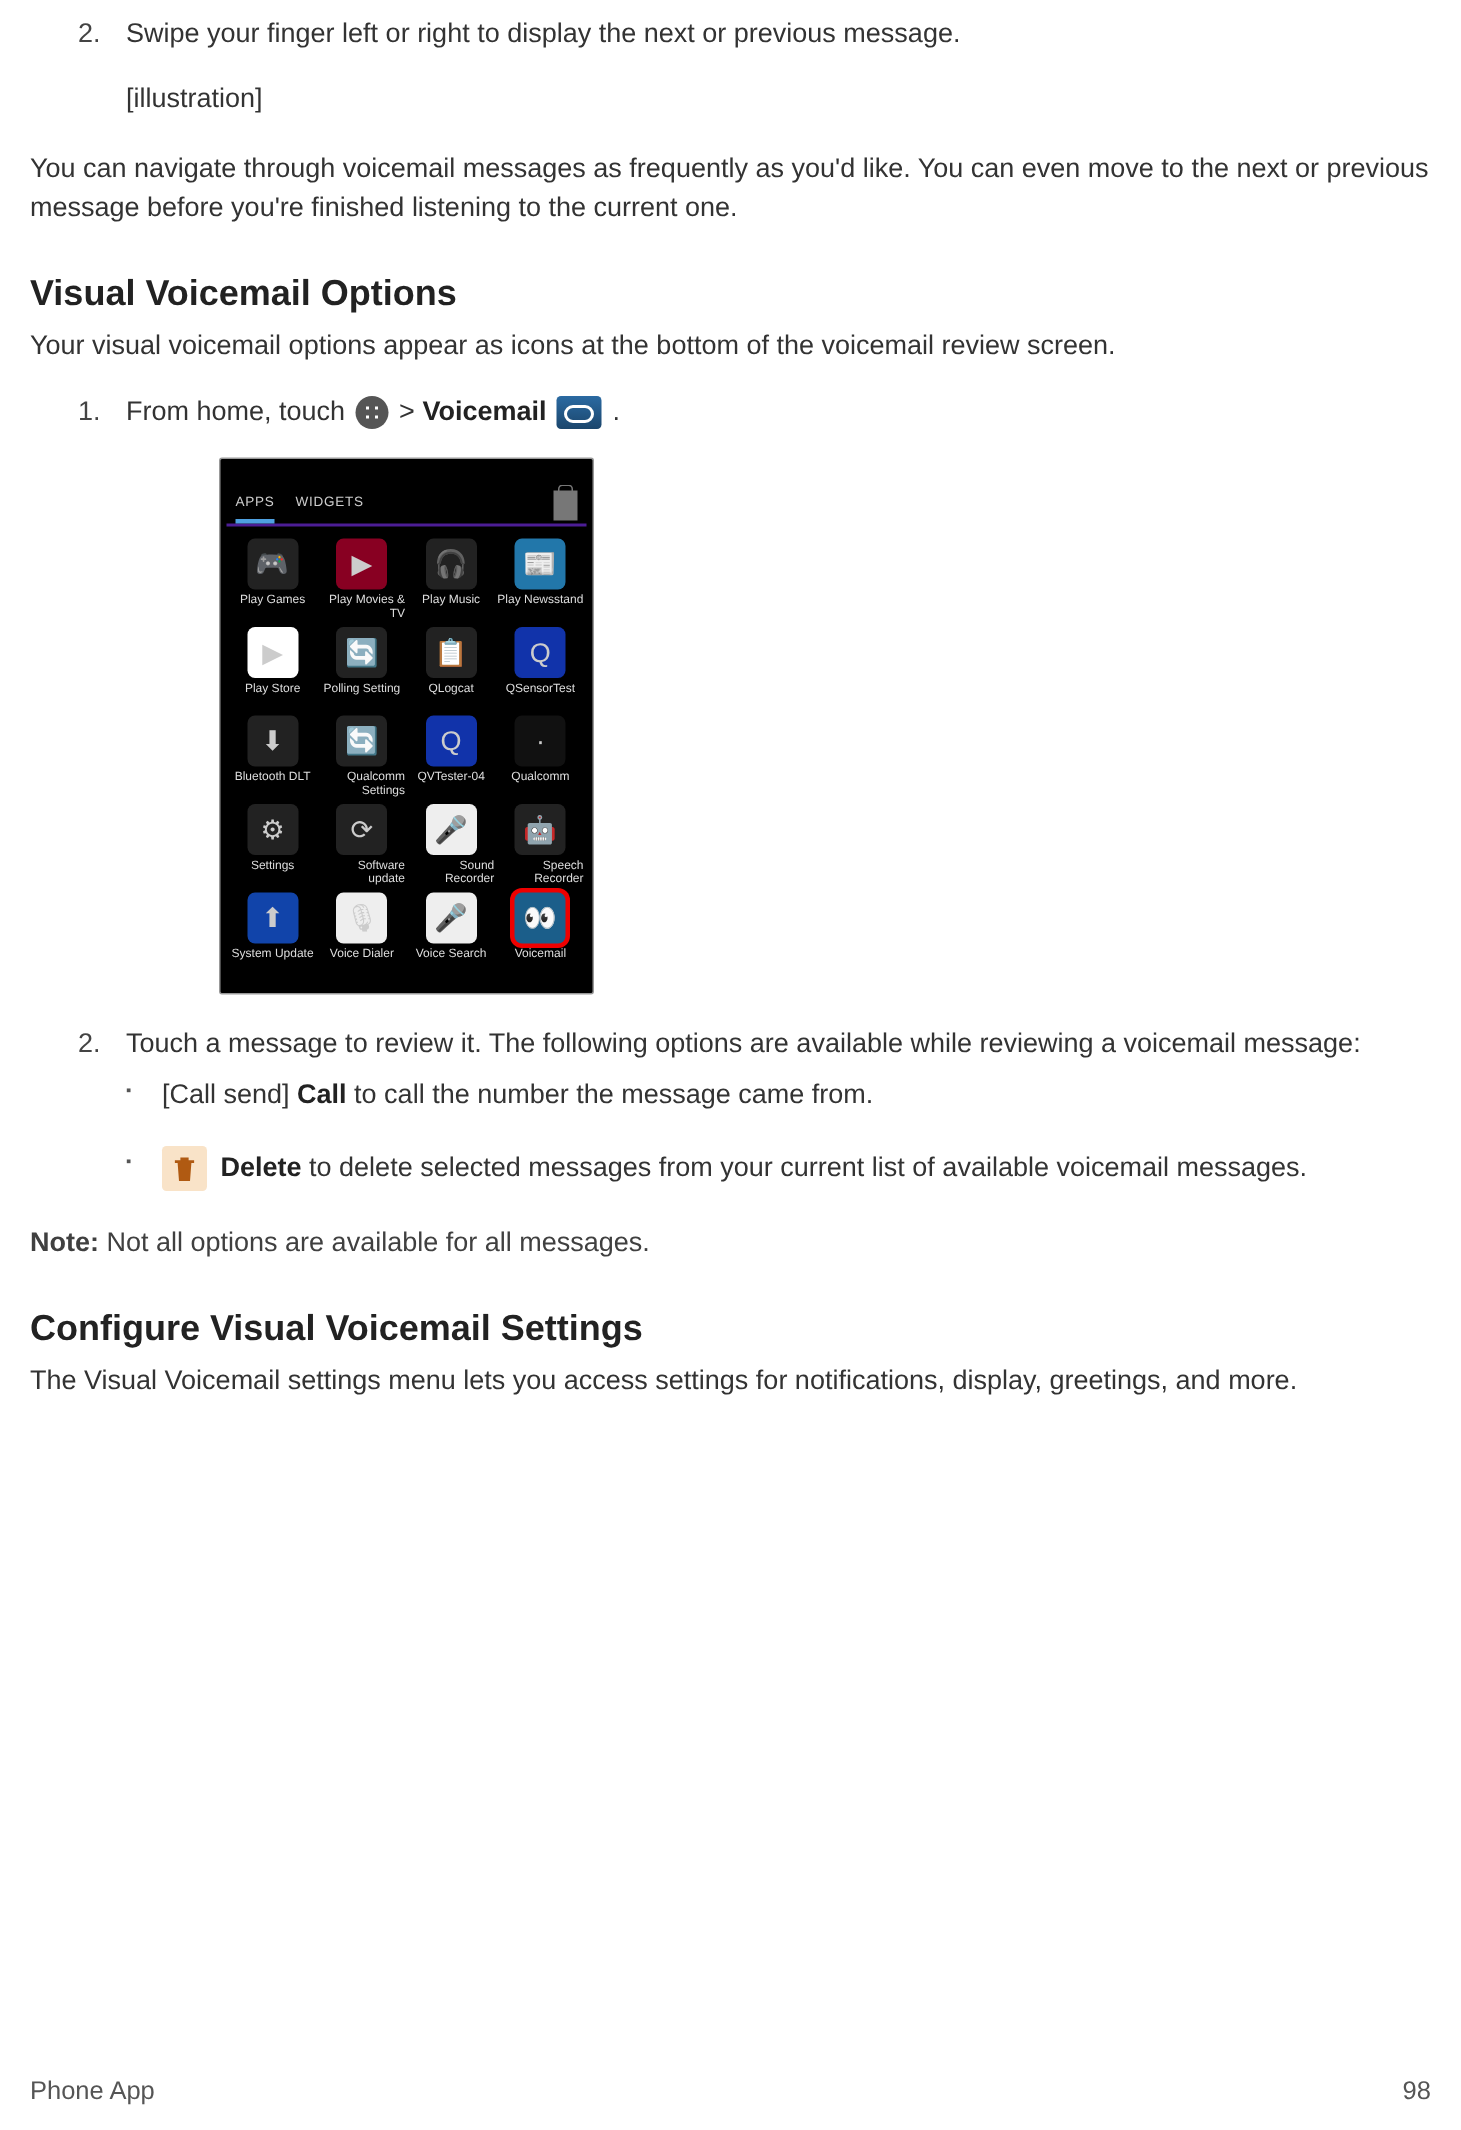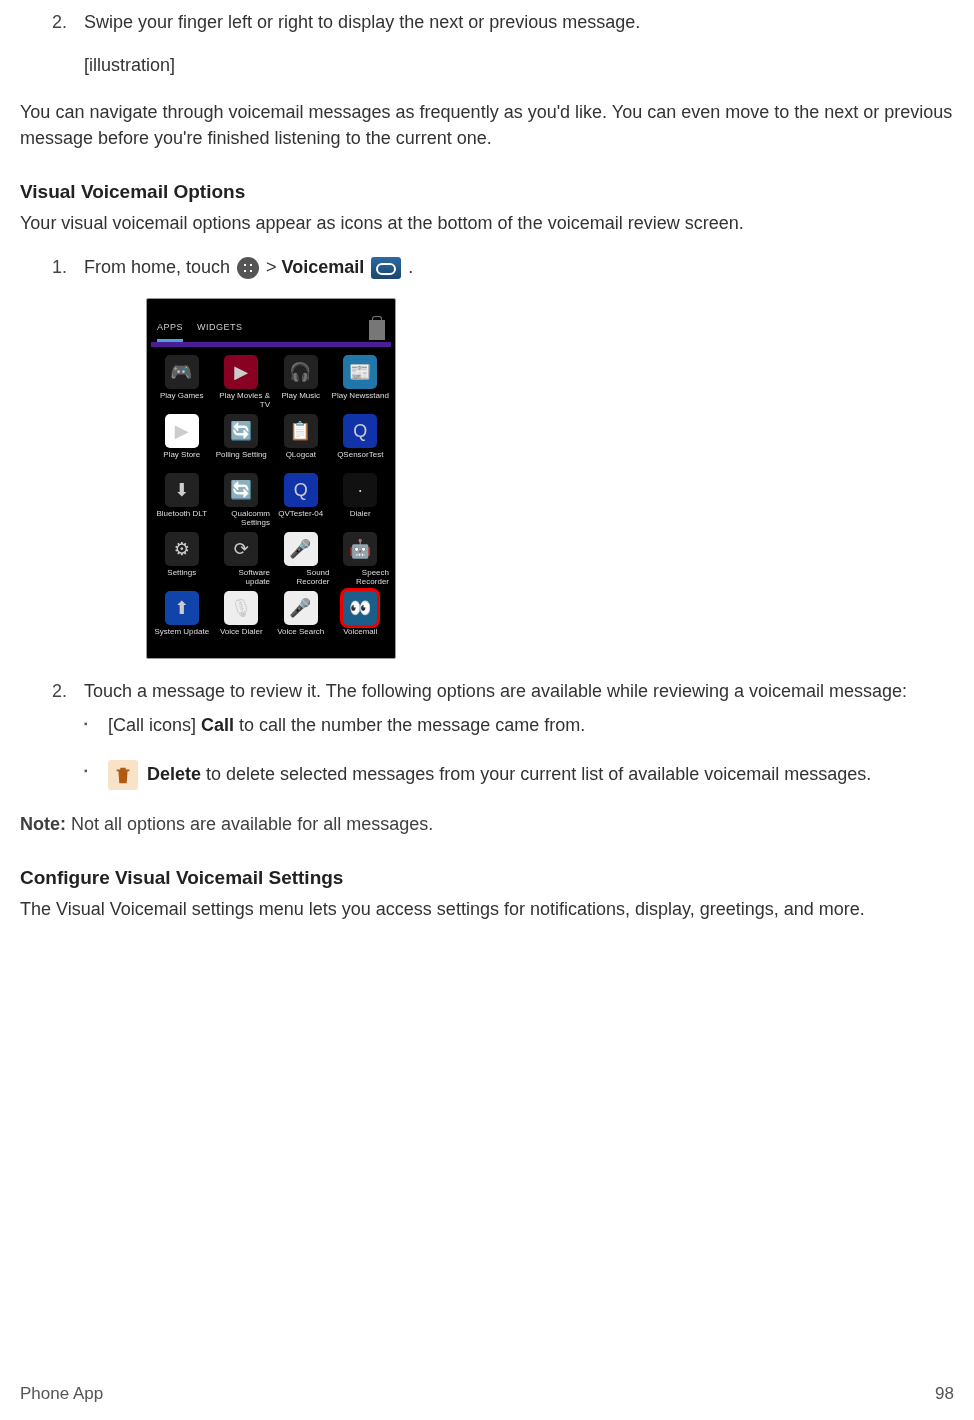--- a/index.html
+++ b/index.html
@@ -8,21 +8,21 @@
     margin: 0;
     padding: 10px 20px 20px 20px;
     width: 934px;
     font-size: 18px;
     line-height: 1.4;
   }
   h2 {
     font-family: Verdana, Geneva, sans-serif;
     font-weight: bold;
     color: #222;
-    font-size: 19px;
+    font-size: 24px;
     margin: 28px 0 6px 0;
   }
   .topcontinuation {
     margin-top: 0;
   }
   ol {
     list-style-position: outside;
     padding-left: 52px;
     margin: 8px 0;
   }
@@ -132,21 +132,21 @@
     border-radius: 2px;
     padding: 6px 4px 10px 4px;
   }
   .phone .statusbar {
     height: 12px;
   }
   .phone .tabs {
     display:flex;
     gap:14px;
     padding:4px 6px 0 6px;
-    border-bottom:5px solid #4c1d95;
+    border-bottom:2px solid #4c1d95;
     position:relative;
   }
   .phone .tabs span{
     font-size:9px;
     padding-bottom:6px;
     letter-spacing:0.5px;
   }
   .phone .tabs span.active{
     border-bottom:3px solid #4ea0e0;
   }
@@ -280,21 +280,21 @@
           <div class="app">
             <div class="ic" style="background: rgb(34, 34, 34);">🔄</div>
             <div class="lbl">Qualcomm Settings</div>
           </div>
           <div class="app">
             <div class="ic" style="background: rgb(17, 51, 170);">Q</div>
             <div class="lbl">QVTester-04</div>
           </div>
           <div class="app">
             <div class="ic" style="background: rgb(17, 17, 17);">·</div>
-            <div class="lbl">Dialer</div>
+            <div class="lbl">Qualcomm</div>
           </div>
           <div class="app">
             <div class="ic" style="background: rgb(34, 34, 34);">⚙</div>
             <div class="lbl">Settings</div>
           </div>
           <div class="app">
             <div class="ic" style="background: rgb(34, 34, 34);">⟳</div>
             <div class="lbl">Software update</div>
           </div>
           <div class="app">
@@ -325,21 +325,21 @@
     </div>
   </li>
 
   <li>
     <span>Touch a message to review it. The following options are available while reviewing a voicemail message:</span>
   </li>
 </ol>
 
 <ul class="bullets">
   <li>
-    <span>[Call icons] </span><b>Call</b><span> to call the number the message came from.</span>
+    <span>[Call send] </span><b>Call</b><span> to call the number the message came from.</span>
   </li>
   <li>
     <span class="delete-icon">
       <svg viewBox="0 0 24 24">
           <path d="M7 8 h10 l-1 13 h-8 z M5 6 h14 v2 h-14 z M9 4 h6 v2 h-6 z" fill="#b05a12"></path>
         </svg>
     </span>
     <b>Delete</b><span> to delete selected messages from your current list of available voicemail messages.</span>
   </li>
 </ul>

